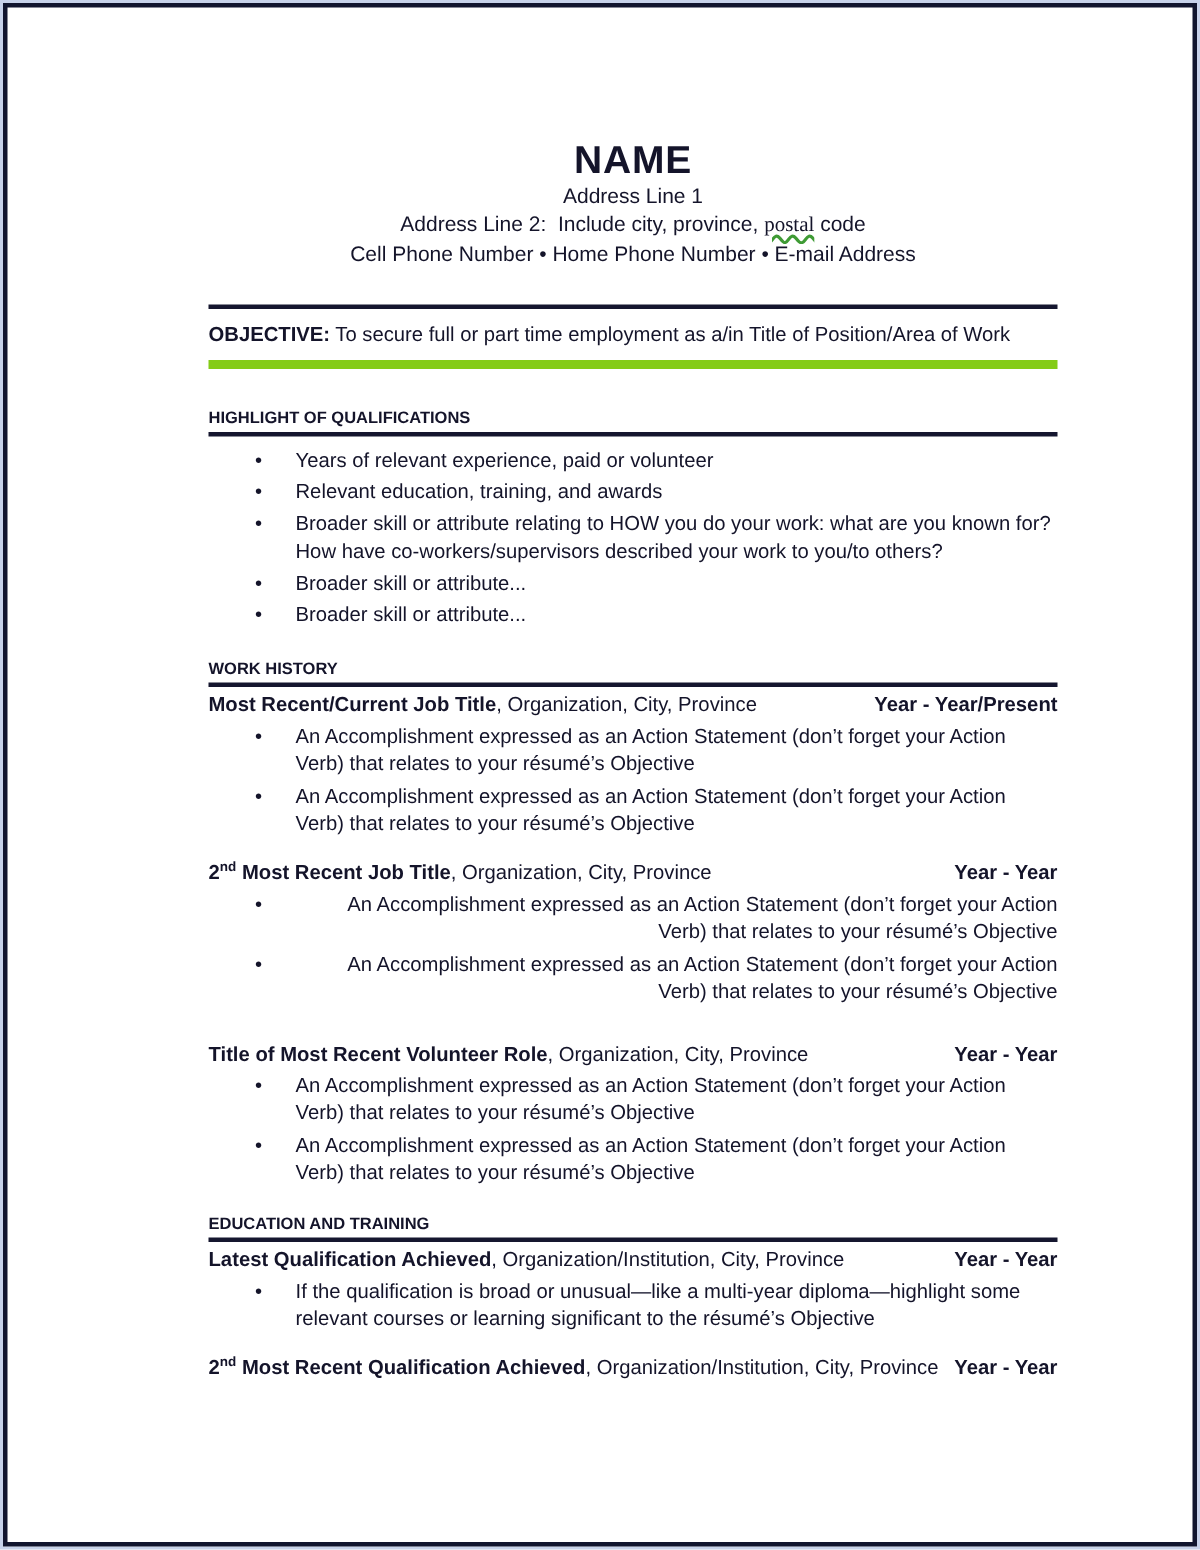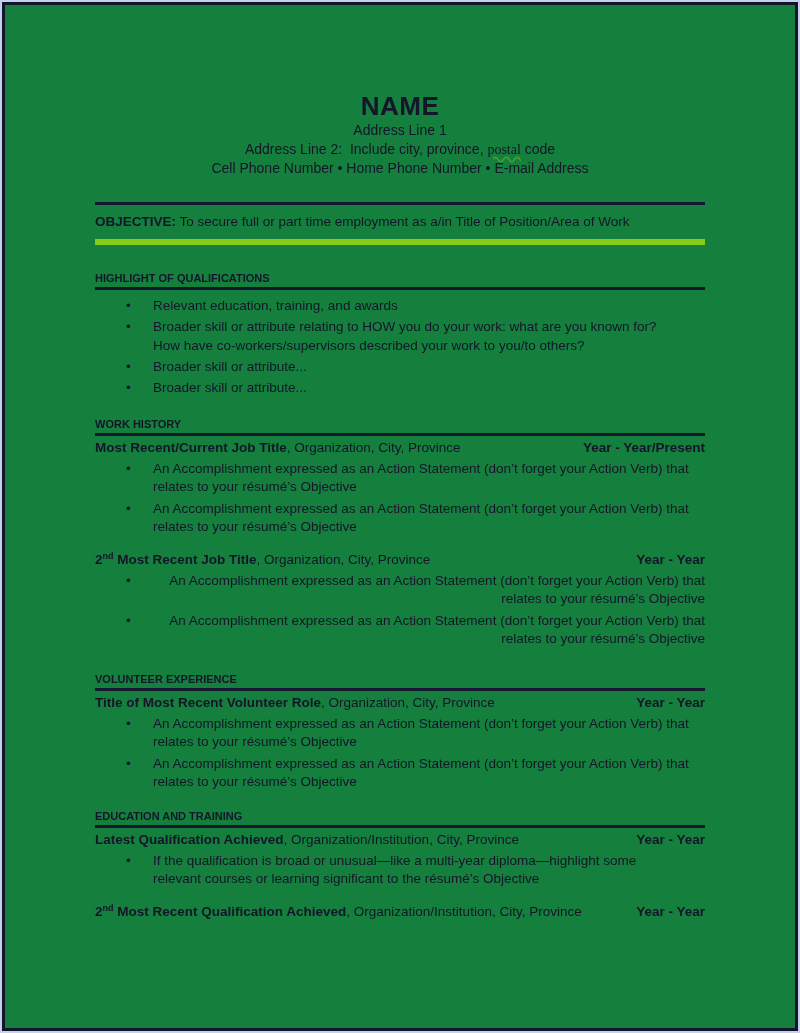--- a/index.html
+++ b/index.html
@@ -6,22 +6,23 @@
   html, body { margin: 0; padding: 0; }
   body {
     width: 800px; height: 1033px;
     background: #c7d2ea;
     font-family: "Liberation Sans", sans-serif;
     position: relative;
   }
   .page {
     position: absolute;
     top: 2px; left: 2px; right: 2px; bottom: 2px;
-    background: #15803d;
+    background: #ffffff;
     border: 3px solid #11152e;
+    padding-left: 44px;
   }
   .content {
     padding: 86px 90px 0 90px;
     color: #14142a;
     font-size: 13.5px;
   }
 
   
   .resume-header { text-align: center; }
   .resume-header h1 {
@@ -108,20 +109,21 @@
     </header>
 
     <div class="objective">
       <span class="b">OBJECTIVE:</span>
       <span>To secure full or part time employment as a/in Title of Position/Area of Work</span>
     </div>
 
     <section class="sec-qual">
       <h2 class="sec-title">HIGHLIGHT OF QUALIFICATIONS</h2>
       <ul class="bullets">
+        <li><span class="lim">Years of relevant experience, paid or volunteer</span></li>
         <li><span class="lim">Relevant education, training, and awards</span></li>
         <li><span class="lim">Broader skill or attribute relating to HOW you do your work: what are you known for? How have co-workers/supervisors described your work to you/to others?</span></li>
         <li><span class="lim">Broader skill or attribute...</span></li>
         <li><span class="lim">Broader skill or attribute...</span></li>
       </ul>
     </section>
 
     <section class="sec-work">
       <h2 class="sec-title">WORK HISTORY</h2>
 
@@ -142,21 +144,20 @@
           <span class="entry-dates">Year - Year</span>
         </div>
         <ul class="bullets">
           <li><span class="lim">An Accomplishment expressed as an Action Statement (don’t forget your Action Verb) that relates to your résumé’s Objective</span></li>
           <li><span class="lim">An Accomplishment expressed as an Action Statement (don’t forget your Action Verb) that relates to your résumé’s Objective</span></li>
         </ul>
       </div>
     </section>
 
     <section class="sec-vol">
-      <h2 class="sec-title">VOLUNTEER EXPERIENCE</h2>
 
       <div class="entry">
         <div class="entry-head">
           <span><span class="b"></span><sup class="b"></sup><span class="b">Title of Most Recent Volunteer Role</span><span>, Organization, City, Province</span></span>
           <span class="entry-dates">Year - Year</span>
         </div>
         <ul class="bullets">
           <li><span class="lim">An Accomplishment expressed as an Action Statement (don’t forget your Action Verb) that relates to your résumé’s Objective</span></li>
           <li><span class="lim">An Accomplishment expressed as an Action Statement (don’t forget your Action Verb) that relates to your résumé’s Objective</span></li>
         </ul>

